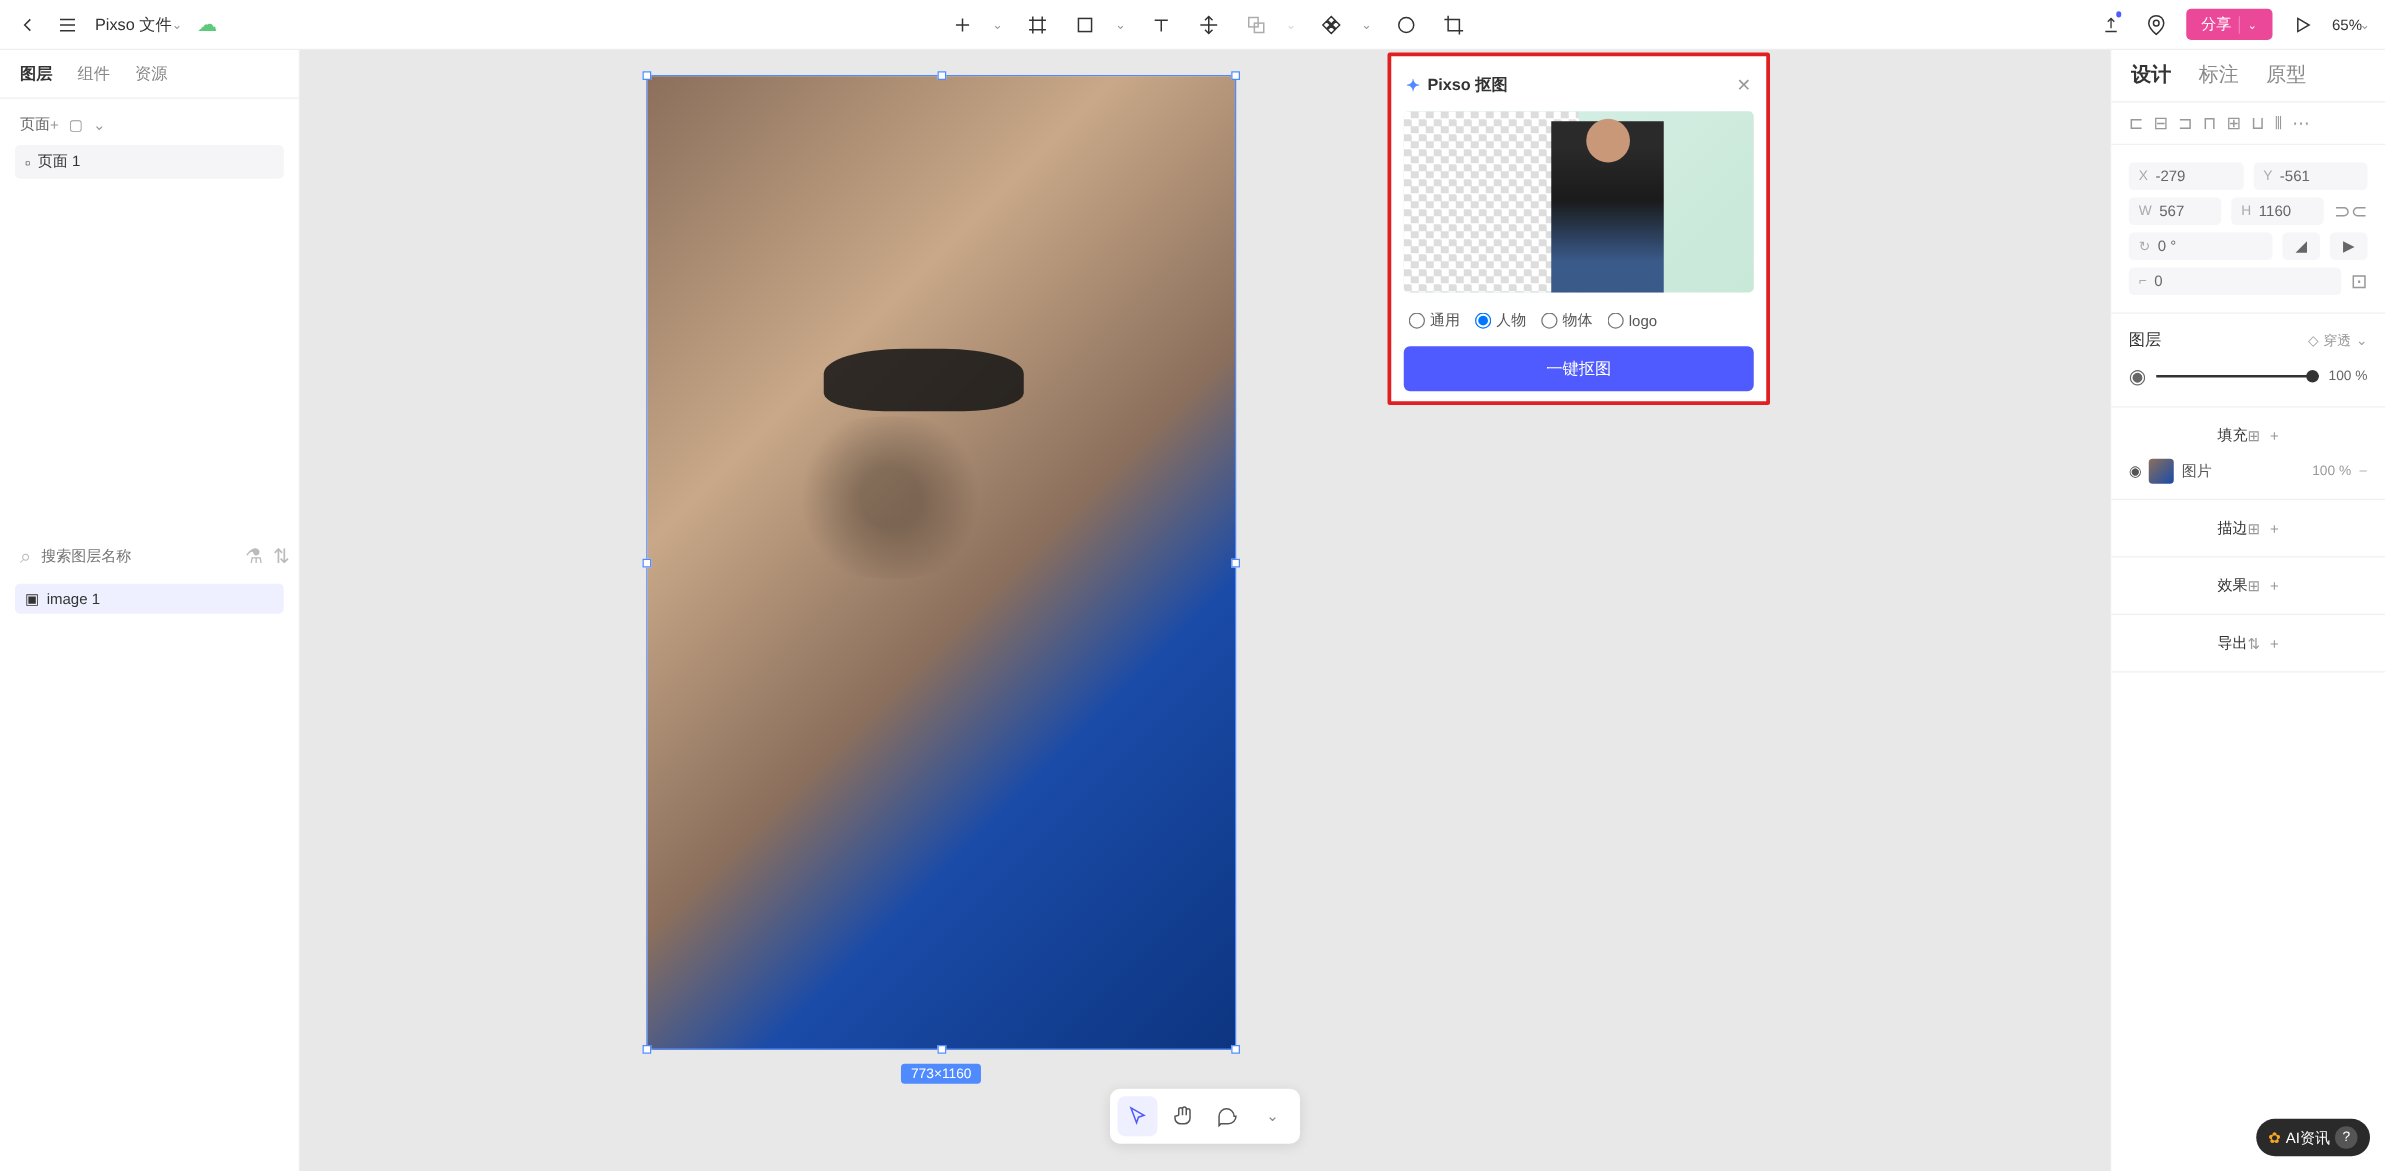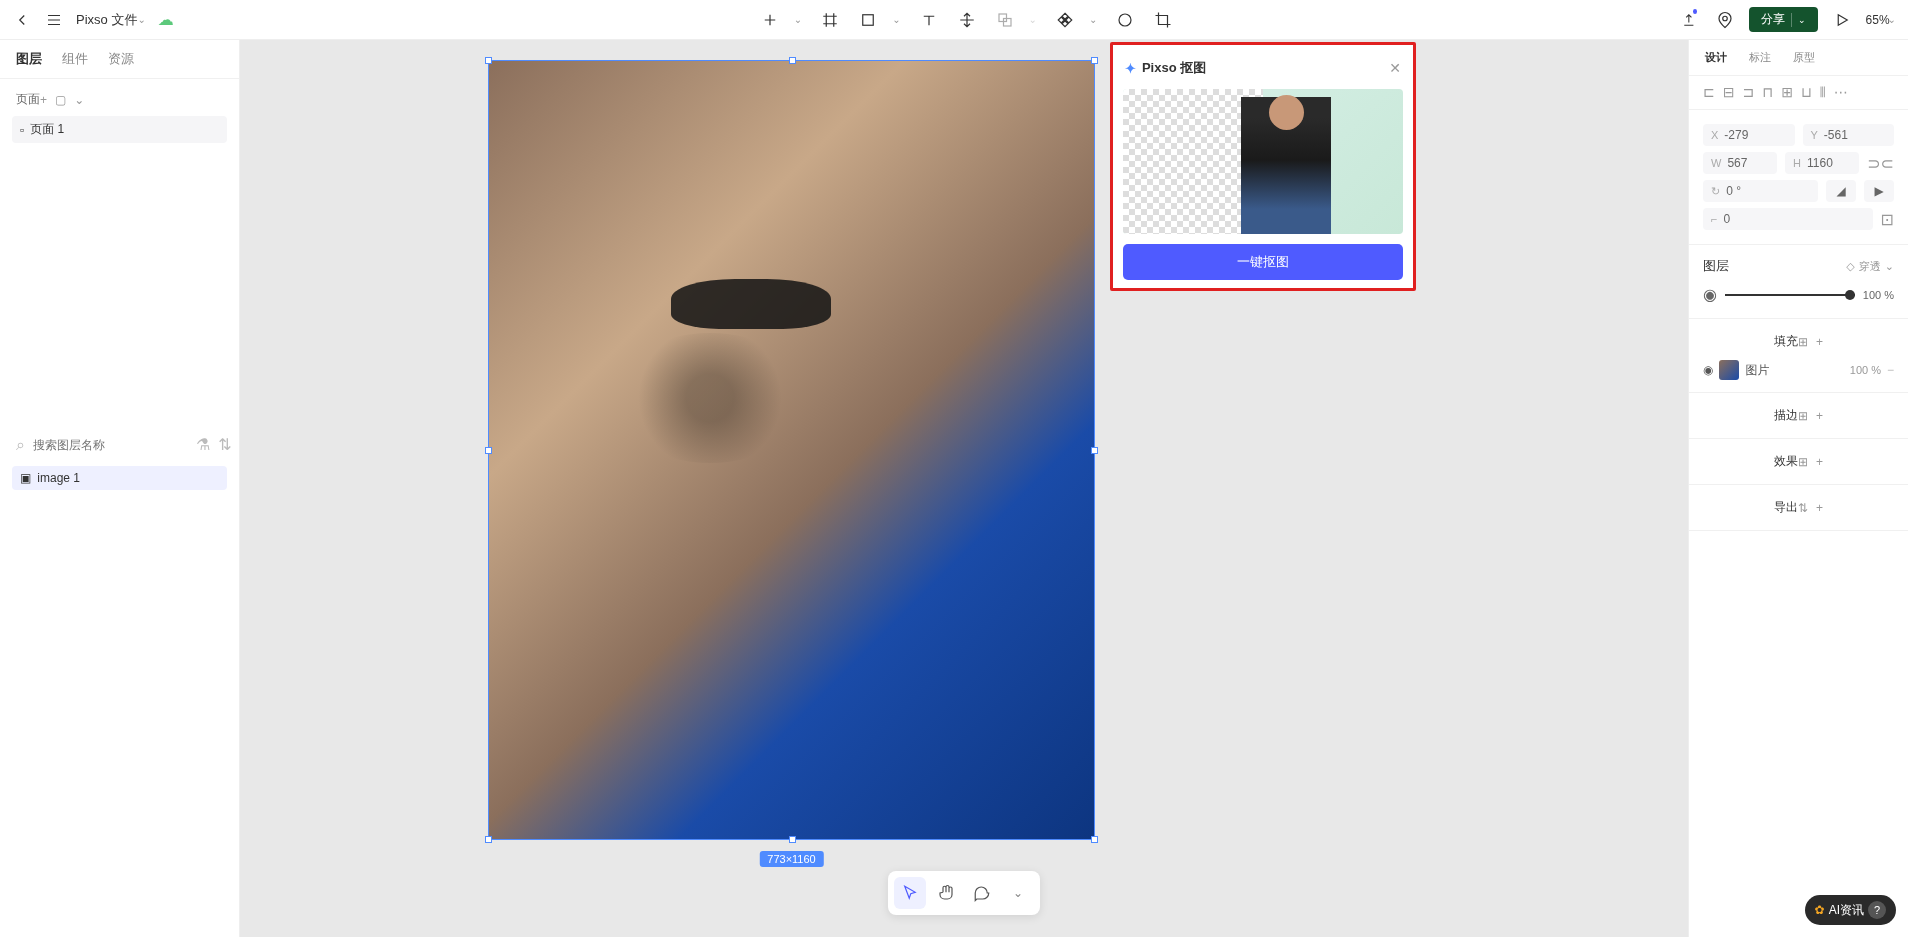--- a/index.html
+++ b/index.html
@@ -5,39 +5,39 @@
 *{box-sizing:border-box;margin:0;padding:0;font-family:-apple-system,BlinkMacSystemFont,"Segoe UI",Arial,sans-serif}
 body{width:1908px;height:937px;background:#fff;overflow:hidden;position:relative}
 .topbar{height:40px;display:flex;align-items:center;padding:14px 12px;border-bottom:1px solid #eee;gap:0}
 .topbar-left{display:flex;align-items:center;gap:12px;flex:0 0 auto;width:240px}
 .topbar-center{flex:1;display:flex;justify-content:center;align-items:center;gap:18px}
 .topbar-right{display:flex;align-items:center;gap:14px}
 .icon-btn{width:20px;height:20px;display:flex;align-items:center;justify-content:center;color:#333;cursor:pointer}
 .chev{font-size:10px;color:#999;margin-left:-4px}
 .file-title{font-size:13px;color:#333;display:flex;align-items:center;gap:4px}
 .cloud{color:#5cc97b}
-.share-btn{background:#14532d;color:#fff;padding:4px 12px;border-radius:4px;font-size:12px;display:flex;align-items:center;gap:6px}
+.share-btn{background:#ec4899;color:#fff;padding:4px 12px;border-radius:4px;font-size:12px;display:flex;align-items:center;gap:6px}
 .share-btn .sep{width:1px;height:14px;background:rgba(255,255,255,.3)}
 .zoom{font-size:12px;color:#333;display:flex;align-items:center;gap:2px}
 .main{display:flex;height:897px}
 .left-panel{width:240px;border-right:1px solid #eee;display:flex;flex-direction:column}
 .tabs{display:flex;gap:20px;padding:10px 16px;border-bottom:1px solid #f0f0f0}
 .tab{font-size:13px;color:#888;cursor:pointer}
 .tab.active{color:#333;font-weight:600}
 .pages{padding:8px 12px}
 .pages-header{display:flex;align-items:center;font-size:12px;color:#666;padding:4px 4px 8px}
 .pages-header .icons{display:flex;gap:8px;color:#999}
 .page-item{background:#f5f5f7;padding:5px 8px;border-radius:4px;font-size:12px;color:#333;display:flex;align-items:center;gap:6px}
 .layers{margin-top:auto;padding:8px 12px;flex:1;display:flex;flex-direction:column}
 .search-row{display:flex;align-items:center;gap:8px;padding:6px 4px;margin-top:270px}
 .search-row input{border:none;outline:none;font-size:12px;flex:1;color:#333}
 .search-row .si{color:#bbb}
 .layer-item{background:#eef0ff;padding:5px 8px;border-radius:4px;font-size:12px;color:#333;display:flex;align-items:center;gap:6px;margin-top:6px}
 .canvas{flex:1;background:#e8e8e8;position:relative;overflow:hidden}
-.selection{position:absolute;left:248px;top:20px;width:607px;height:780px;border:1.5px solid #4f8bff}
+.selection{position:absolute;left:277px;top:20px;width:472px;height:780px;border:1.5px solid #4f8bff}
 .handle{width:7px;height:7px;background:#fff;border:1.5px solid #4f8bff;position:absolute}
 .h-tl{top:-4px;left:-4px}.h-tr{top:-4px;right:-4px}.h-bl{bottom:-4px;left:-4px}.h-br{bottom:-4px;right:-4px}
 .h-tm{top:-4px;left:50%;margin-left:-3px}.h-bm{bottom:-4px;left:50%;margin-left:-3px}
 .h-lm{left:-4px;top:50%;margin-top:-3px}.h-rm{right:-4px;top:50%;margin-top:-3px}
 .photo{position:absolute;inset:0;background:linear-gradient(135deg,#8b6f5c 0%,#c8a888 30%,#8b6f5c 55%,#1a4ba8 70%,#0d3580 100%)}
 .photo::before{content:"";position:absolute;left:20%;top:35%;width:200px;height:130px;background:radial-gradient(circle,rgba(0,0,0,.25) 20%,transparent 60%);border-radius:50%}
 .photo::after{content:"";position:absolute;left:30%;top:28%;width:160px;height:50px;background:rgba(20,20,20,.85);border-radius:40% 40% 30% 30%}
 .size-badge{position:absolute;left:50%;transform:translateX(-50%);bottom:-28px;background:#4f8bff;color:#fff;font-size:11px;padding:2px 8px;border-radius:3px}
 .floating-tools{position:absolute;left:50%;transform:translateX(-50%);bottom:22px;background:#fff;border-radius:8px;box-shadow:0 2px 10px rgba(0,0,0,.1);display:flex;align-items:center;gap:4px;padding:6px}
 .ft-btn{width:32px;height:32px;display:flex;align-items:center;justify-content:center;border-radius:6px;color:#555;cursor:pointer}
@@ -51,21 +51,21 @@
 .cp-preview{height:145px;background:linear-gradient(135deg,#d8f0e8,#c8e8d8);border-radius:4px;margin:6px 0;position:relative;overflow:hidden}
 .cp-preview::before{content:"";position:absolute;left:0;top:0;width:50%;height:100%;background:repeating-conic-gradient(#ddd 0 25%,#fff 0 50%) 0 0/12px 12px}
 .cp-person{position:absolute;left:42%;top:8px;width:90px;height:140px;background:linear-gradient(180deg,#2a2a2a 15%,#1a1a1a 45%,#3a5a8a 80%)}
 .cp-person::before{content:"";position:absolute;top:-2px;left:28px;width:35px;height:35px;border-radius:50%;background:#c89878}
 .cp-radios{display:flex;gap:12px;padding:8px 4px;font-size:12px;color:#555}
 .cp-radios label{display:flex;align-items:center;gap:4px;cursor:pointer}
 .cp-radios input{margin:0}
 .cp-button{background:#4f5bff;color:#fff;border:none;width:100%;padding:9px;border-radius:5px;font-size:13px;margin:4px 0 0;cursor:pointer}
 .right-panel{width:220px;border-left:1px solid #eee}
 .rp-tabs{display:flex;gap:22px;padding:10px 16px;border-bottom:1px solid #f0f0f0}
-.rp-tab{font-size:11px;color:#888;cursor:pointer}
+.rp-tab{font-size:16px;color:#888;cursor:pointer}
 .rp-tab.active{color:#333;font-weight:600}
 .rp-section{padding:8px 14px;border-bottom:1px solid #f0f0f0}
 .rp-align{display:flex;gap:8px;padding:8px 14px;border-bottom:1px solid #f0f0f0}
 .rp-align span{color:#999;font-size:14px}
 .rp-row{display:flex;gap:8px;margin:6px 0}
 .rp-field{flex:1;display:flex;align-items:center;gap:6px;font-size:12px;color:#666;background:#f6f6f8;border-radius:4px;padding:4px 8px}
 .rp-field .lbl{color:#aaa;font-size:11px}
 .rp-title{font-size:13px;color:#333;display:flex;justify-content:space-between;align-items:center;padding:4px 0}
 .rp-title .meta{font-size:11px;color:#999;display:flex;align-items:center;gap:4px}
 .rp-opacity{display:flex;align-items:center;gap:8px;padding:6px 0}
@@ -369,20 +369,38 @@
     <div class="cp-header">
       <span class="cp-title">
           <span class="wand">✦</span>
           <span>Pixso 抠图</span>
         </span>
       <span class="cp-close">✕</span>
     </div>
     <div class="cp-preview">
       <div class="cp-person"></div>
     </div>
+    <div class="cp-radios">
+      <label>
+          <input type="radio" name="cm" style="">
+          <span>通用</span>
+        </label>
+      <label>
+          <input type="radio" name="cm" checked="" style="">
+          <span>人物</span>
+        </label>
+      <label>
+          <input type="radio" name="cm" style="">
+          <span>物体</span>
+        </label>
+      <label>
+          <input type="radio" name="cm" style="">
+          <span>logo</span>
+        </label>
+    </div>
     <button class="cp-button">一键抠图</button>
   </div>
 </div>
 
 <div class="help-badge">
   <span class="flower">✿</span>
   <span>AI资讯</span>
   <span class="q">?</span>
 </div>
 

